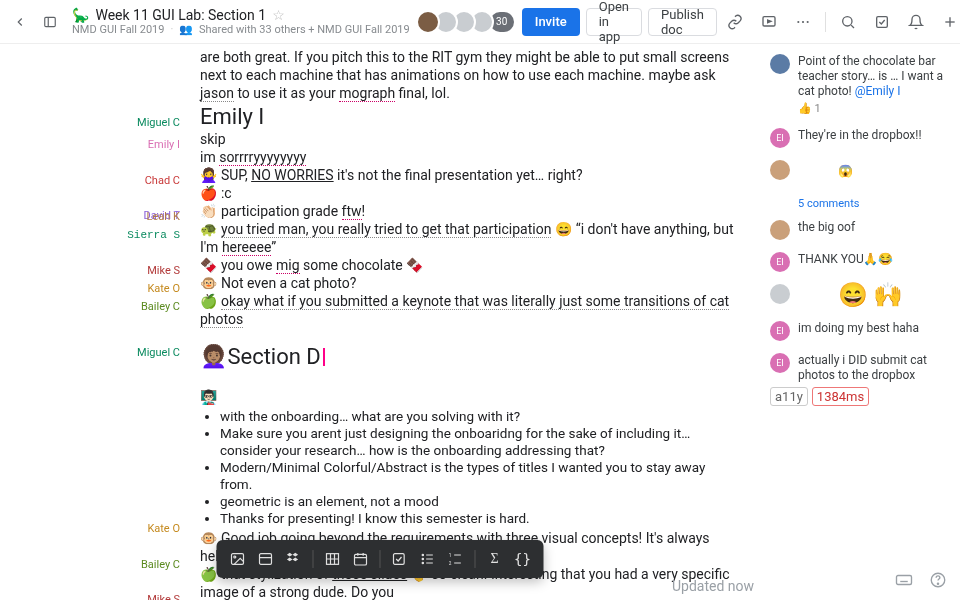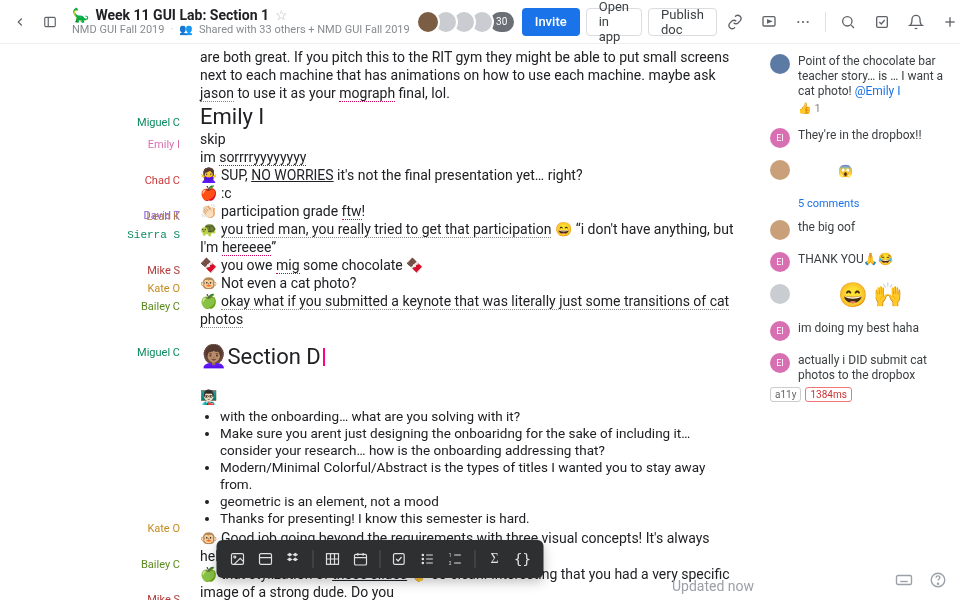--- a/index.html
+++ b/index.html
@@ -24,21 +24,21 @@
   }
   .hdr-left { display: flex; align-items: center; gap: 6px; flex: 0 0 auto; }
   .icon-btn {
     width: 24px; height: 24px;
     display: flex; align-items: center; justify-content: center;
     border-radius: 4px; cursor: pointer; color: #5f6368;
   }
   .title-block { display: flex; flex-direction: column; margin-left: 4px; }
   .title-row { display: flex; align-items: center; gap: 6px; }
   .title-row .emoji { font-size: 14px; }
-  .title-row .title { font-size: 14px; font-weight: 700; }
+  .title-row .title { font-size: 14px; font-weight: 400; }
   .title-row .star { color: #bbb; font-size: 14px; }
   .crumb-row { display: flex; align-items: center; gap: 6px; font-size: 11px; color: #878b8f; }
   .crumb-row .sep { color: #ccc; }
   .spacer { flex: 1 1 auto; }
   .avatars { display: flex; align-items: center; }
   .avatars .ava {
     width: 24px; height: 24px; border-radius: 50%;
     margin-left: -6px; border: 2px solid #fff;
     background: #ddd; display: flex; align-items: center; justify-content: center;
     font-size: 10px; color: #444;
@@ -110,21 +110,21 @@
   .cmt .meta { color: #888; font-size: 11px; margin-top: 2px; }
   .reaction { font-size: 28px; text-align: center; padding: 4px 0 6px 40px; }
   .reaction.sm { font-size: 24px; }
   .cmt-link { color: #1a73e8; font-size: 11px; margin-left: 28px; margin-bottom: 10px; display:block; }
   .badge-line {
     display: flex; align-items: center; gap: 4px;
     margin-left: 0px; margin-top: -8px; margin-bottom: 8px;
   }
   .mini-badge {
     border: 1px solid #e77; border-radius: 3px;
-    font-size: 10px; padding: 1px 4px; color: #c33; text-align: center;
+    font-size: 13px; padding: 1px 4px; color: #c33; text-align: center;
   }
   .mini-badge.gray { border-color: #ccc; color: #666; }
 
   
   .float-toolbar {
     position: absolute;
     bottom: 22px; left: 50%; transform: translateX(-50%);
     background: #2d2f31; border-radius: 6px;
     display: flex; align-items: center; gap: 2px;
     padding: 6px 8px;

